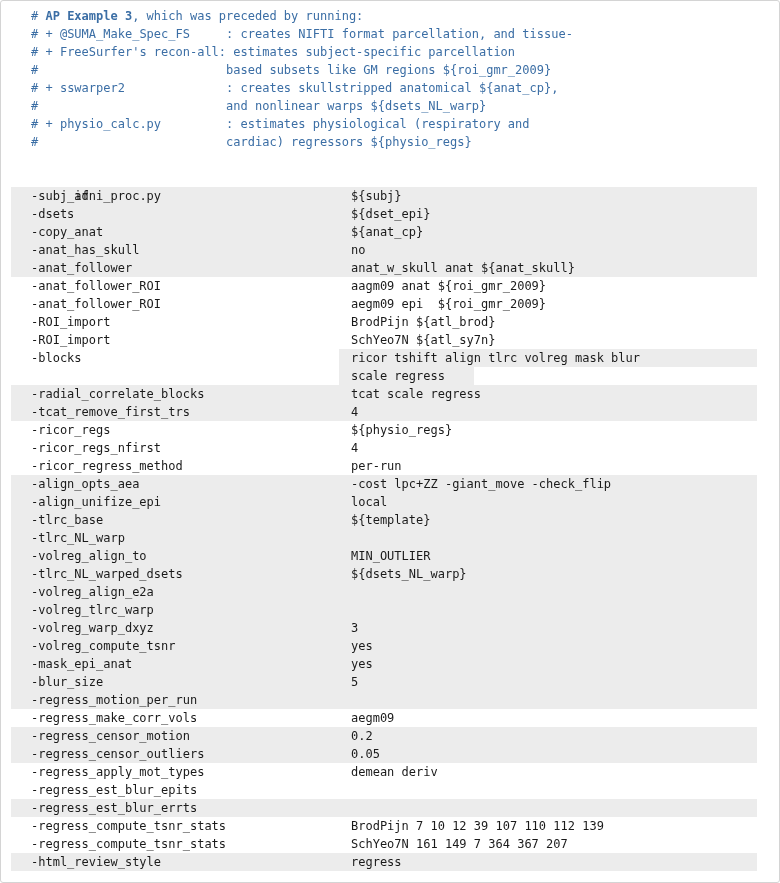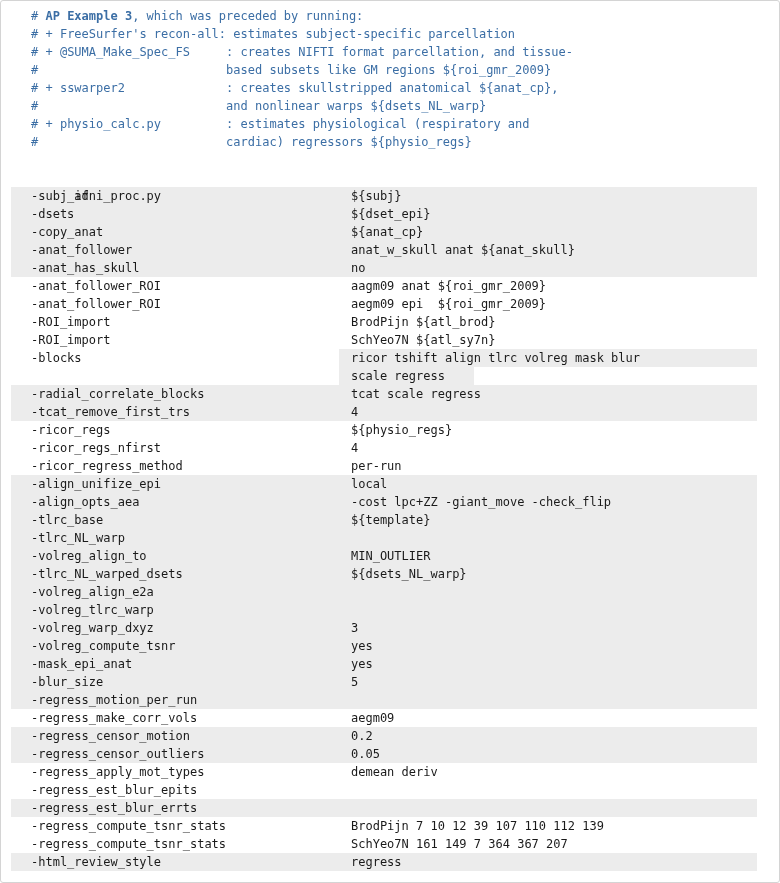--- a/index.html
+++ b/index.html
@@ -100,55 +100,55 @@
   }
 </style>
 </head>
 <body>
 
 <div id="code-block">
   <div class="code-surface">
 
     <div id="header-block">
         <div class="line"><span class="cmt"><span># </span><span class="b">AP Example 3</span><span>, which was preceded by running:</span></span></div>
+        <div class="line"><span class="cmt"><span># + </span><span>@SUMA_Make_Spec_FS     : creates NIFTI format parcellation, and tissue-</span></span></div>
         <div class="line"><span class="cmt"><span># + </span><span>FreeSurfer's recon-all: estimates subject-specific parcellation</span></span></div>
-        <div class="line"><span class="cmt"><span># + </span><span>@SUMA_Make_Spec_FS     : creates NIFTI format parcellation, and tissue-</span></span></div>
         <div class="line"><span class="cmt"><span># </span><span>                         based subsets like GM regions ${roi_gmr_2009}</span></span></div>
         <div class="line"><span class="cmt"><span># + </span><span>sswarper2              : creates skullstripped anatomical ${anat_cp},</span></span></div>
         <div class="line"><span class="cmt"><span># </span><span>                         and nonlinear warps ${dsets_NL_warp}</span></span></div>
         <div class="line"><span class="cmt"><span># + </span><span>physio_calc.py         : estimates physiological (respiratory and</span></span></div>
         <div class="line"><span class="cmt"><span># </span><span>                         cardiac) regressors ${physio_regs}</span></span></div>
       </div>
 
     <div class="line blank"><span>&nbsp;</span></div>
 
     <div class="line">
       <span>afni_proc.py</span>
       
     </div>
 
     <div id="option-list">
         <div class="line hl"><span class="opt">-subj_id</span><span class="val">${subj}</span></div>
         <div class="line hl"><span class="opt">-dsets</span><span class="val">${dset_epi}</span></div>
         <div class="line hl"><span class="opt">-copy_anat</span><span class="val">${anat_cp}</span></div>
+        <div class="line hl"><span class="opt">-anat_has_skull</span><span class="val">no</span></div>
         <div class="line hl"><span class="opt">-anat_follower</span><span class="val">anat_w_skull anat ${anat_skull}</span></div>
-        <div class="line hl"><span class="opt">-anat_has_skull</span><span class="val">no</span></div>
         <div class="line"><span class="opt">-anat_follower_ROI</span><span class="val">aagm09 anat ${roi_gmr_2009}</span></div>
         <div class="line"><span class="opt">-anat_follower_ROI</span><span class="val">aegm09 epi  ${roi_gmr_2009}</span></div>
         <div class="line"><span class="opt">-ROI_import</span><span class="val">BrodPijn ${atl_brod}</span></div>
         <div class="line"><span class="opt">-ROI_import</span><span class="val">SchYeo7N ${atl_sy7n}</span></div>
         <div class="line hl-value"><span class="opt">-blocks</span><span class="val">ricor tshift align tlrc volreg mask blur</span></div>
         <div class="line hl-valshort"><span class="opt"></span><span class="val">scale regress</span></div>
         <div class="line hl"><span class="opt">-radial_correlate_blocks</span><span class="val">tcat scale regress</span></div>
         <div class="line hl"><span class="opt">-tcat_remove_first_trs</span><span class="val">4</span></div>
         <div class="line"><span class="opt">-ricor_regs</span><span class="val">${physio_regs}</span></div>
         <div class="line"><span class="opt">-ricor_regs_nfirst</span><span class="val">4</span></div>
         <div class="line"><span class="opt">-ricor_regress_method</span><span class="val">per-run</span></div>
+        <div class="line hl"><span class="opt">-align_opts_aea</span><span class="val">-cost lpc+ZZ -giant_move -check_flip</span></div>
         <div class="line hl"><span class="opt">-align_unifize_epi</span><span class="val">local</span></div>
-        <div class="line hl"><span class="opt">-align_opts_aea</span><span class="val">-cost lpc+ZZ -giant_move -check_flip</span></div>
         <div class="line hl"><span class="opt">-tlrc_base</span><span class="val">${template}</span></div>
         <div class="line hl"><span class="opt">-tlrc_NL_warp</span><span class="val"></span></div>
         <div class="line hl"><span class="opt">-volreg_align_to</span><span class="val">MIN_OUTLIER</span></div>
         <div class="line hl"><span class="opt">-tlrc_NL_warped_dsets</span><span class="val">${dsets_NL_warp}</span></div>
         <div class="line hl"><span class="opt">-volreg_align_e2a</span><span class="val"></span></div>
         <div class="line hl"><span class="opt">-volreg_tlrc_warp</span><span class="val"></span></div>
         <div class="line hl"><span class="opt">-volreg_warp_dxyz</span><span class="val">3</span></div>
         <div class="line hl"><span class="opt">-volreg_compute_tsnr</span><span class="val">yes</span></div>
         <div class="line hl"><span class="opt">-mask_epi_anat</span><span class="val">yes</span></div>
         <div class="line hl"><span class="opt">-blur_size</span><span class="val">5</span></div>

